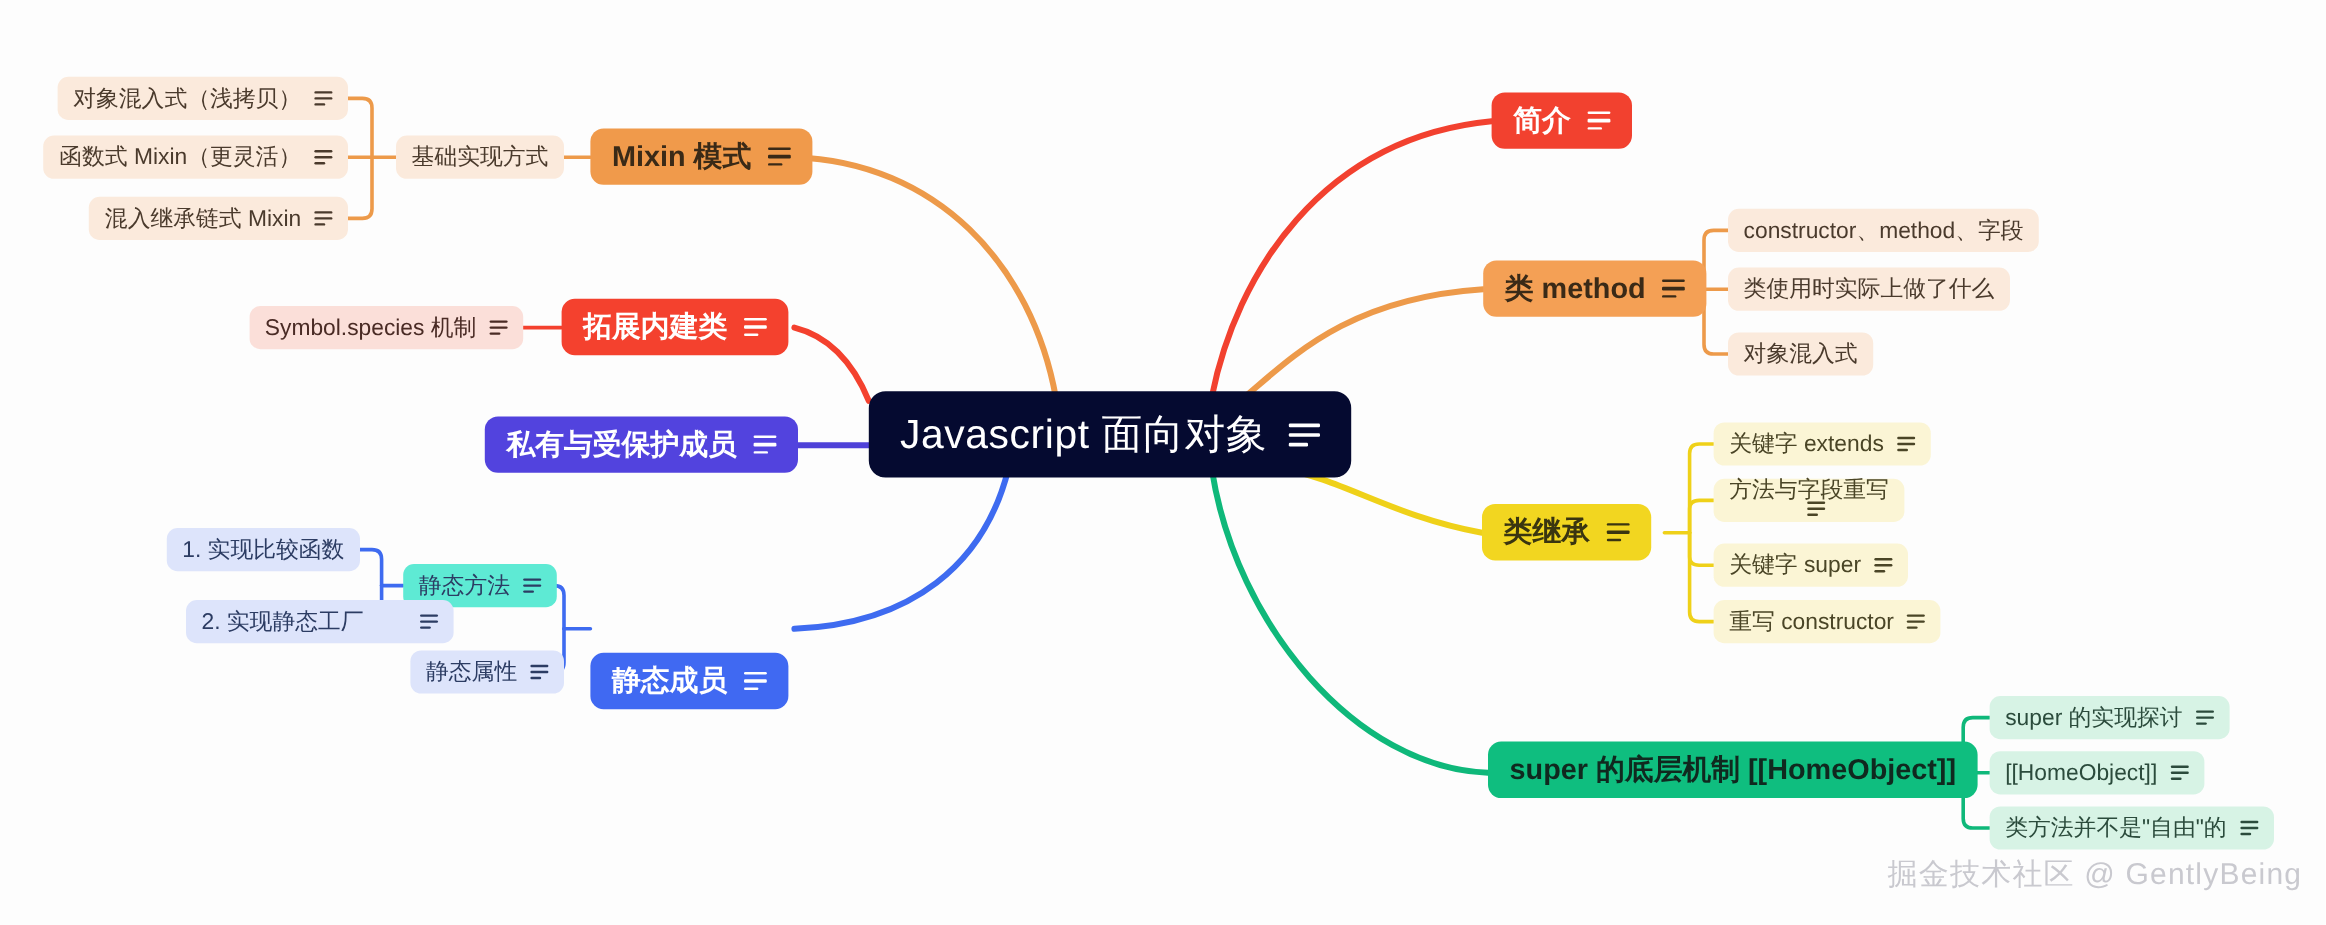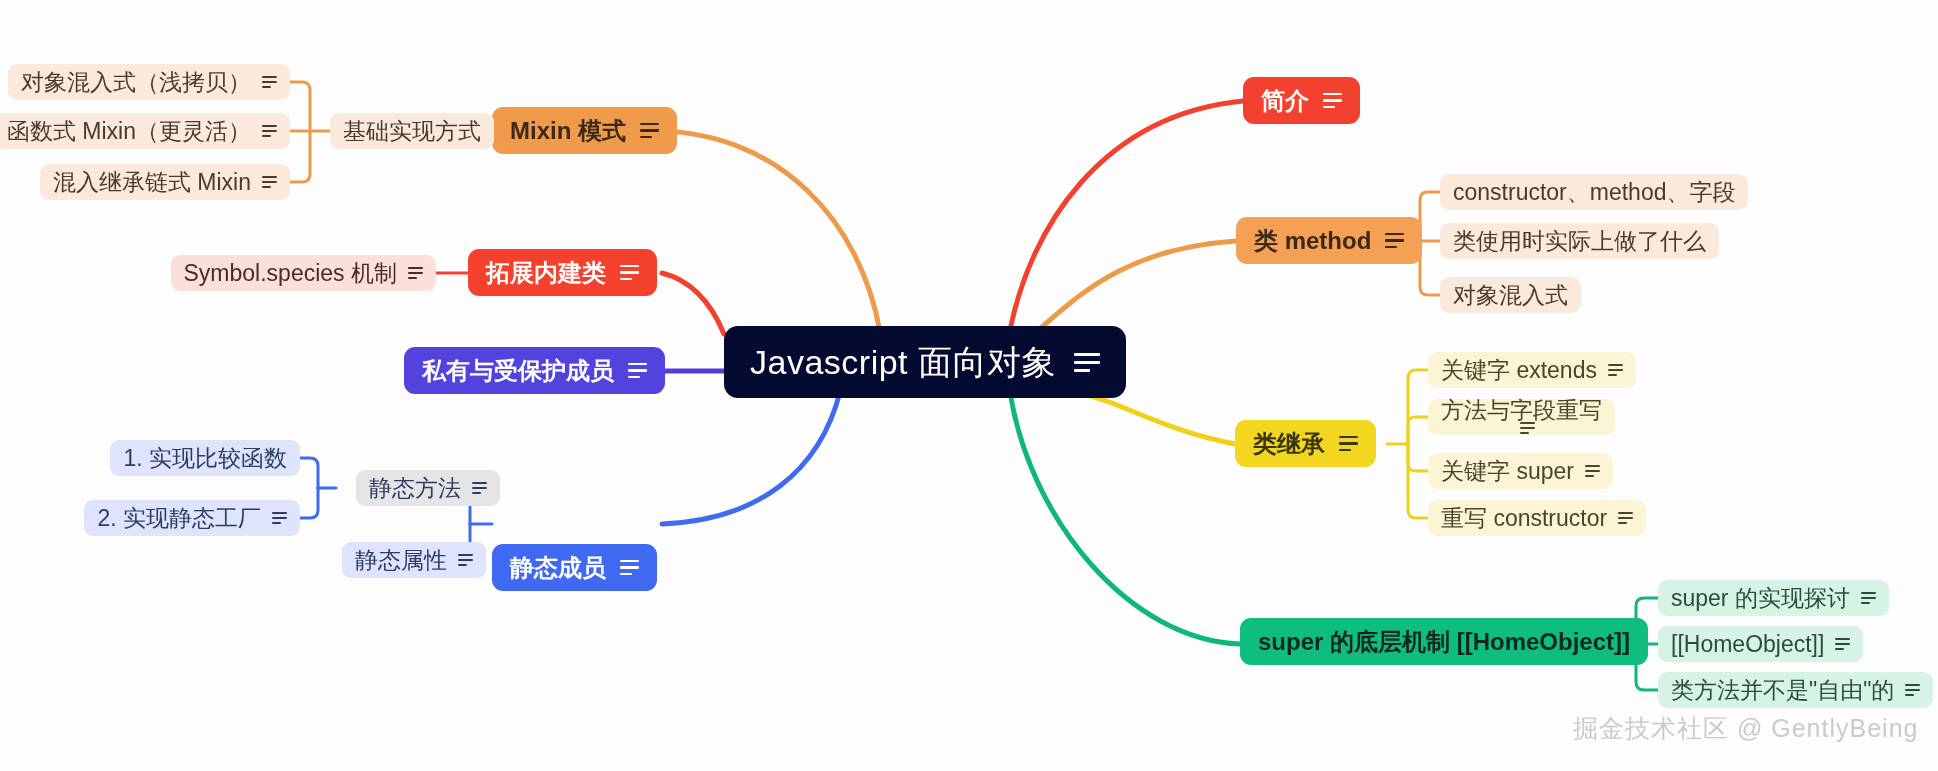--- a/index.html
+++ b/index.html
@@ -72,21 +72,21 @@
   .l1 .ico i { height: 2.5px; }
   .l1 .ico i:nth-child(1){ width: 19px; }
   .l1 .ico i:nth-child(2){ width: 19px; }
   .l1 .ico i:nth-child(3){ width: 12px; }
 
   
   .l2 {
     border-radius: 9px;
     padding: 0 13px;
     height: 36px;
-    font-size: 23px;
+    font-size: 19px;
     font-weight: 400;
   }
   .l2 .ico { gap: 3px; margin-left: 11px; }
   .l2 .ico i { height: 2px; }
   .l2 .ico i:nth-child(1){ width: 15px; }
   .l2 .ico i:nth-child(2){ width: 15px; }
   .l2 .ico i:nth-child(3){ width: 9px; }
 
   .watermark {
     position: absolute;
@@ -323,32 +323,32 @@
   </div>
 
   <div class="node l1" style="left:492px; top:500px; background:#4069F2; color:#ffffff;margin-top:44px;">
     <span class="label">静态成员</span>
     <span class="ico">
         <i style="background:#ffffff"></i>
         <i style="background:#ffffff"></i>
         <i style="background:#ffffff"></i>
       </span>
   </div>
-  <div class="node l2" style="left:336px; top:470px; background:#e5e5e5; color:#2c3c63;margin-left:20px;">
+  <div class="node l2" style="left:336px; top:470px; background:#5eead4; color:#2c3c63;">
     <span class="label">静态方法</span>
     <span class="ico">
         <i style="background:#2c3c63"></i>
         <i style="background:#2c3c63"></i>
         <i style="background:#2c3c63"></i>
       </span>
   </div>
   <div class="node l2" style="right:1638px; top:440px; background:#DDE4FB; color:#2c3c63;">
     <span class="label">1. 实现比较函数</span>
   </div>
-  <div class="node l2" style="right:1638px; top:500px; background:#DDE4FB; color:#2c3c63;">
+  <div class="node l2" style="right:1560px; top:500px; background:#DDE4FB; color:#2c3c63;gap:36px;">
     <span class="label">2. 实现静态工厂</span>
     <span class="ico">
         <i style="background:#2c3c63"></i>
         <i style="background:#2c3c63"></i>
         <i style="background:#2c3c63"></i>
       </span>
   </div>
   <div class="node l2" style="left:342px; top:542px; background:#DDE4FB; color:#2c3c63;">
     <span class="label">静态属性</span>
     <span class="ico">

